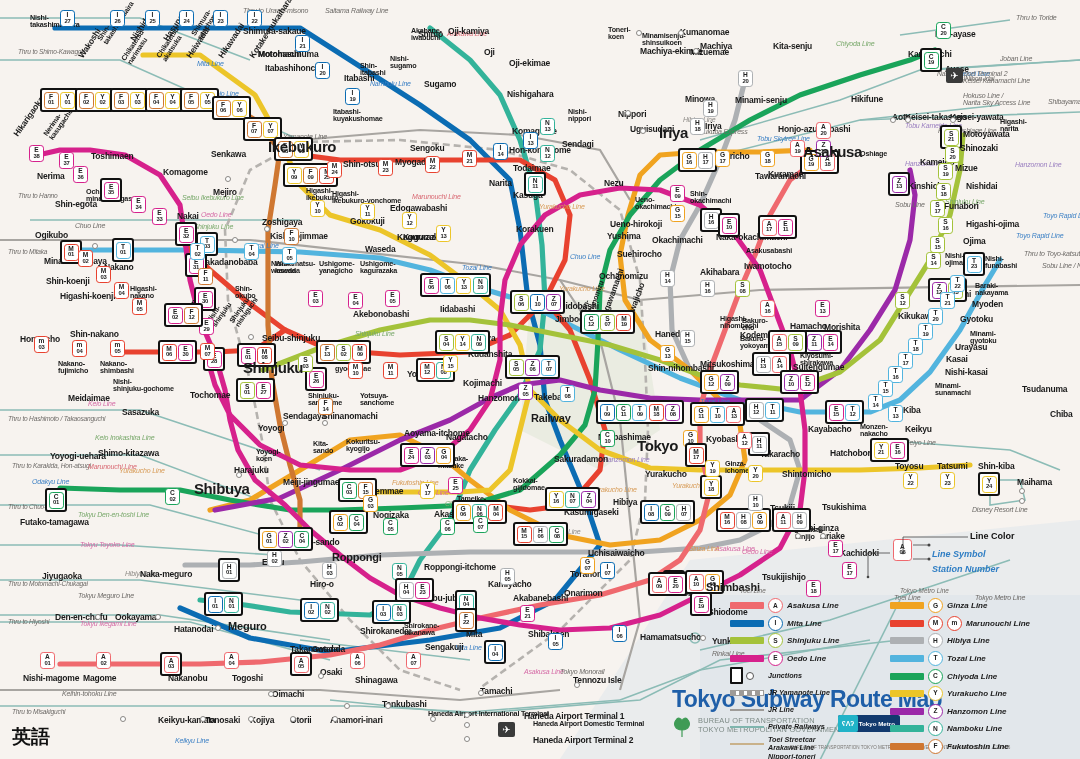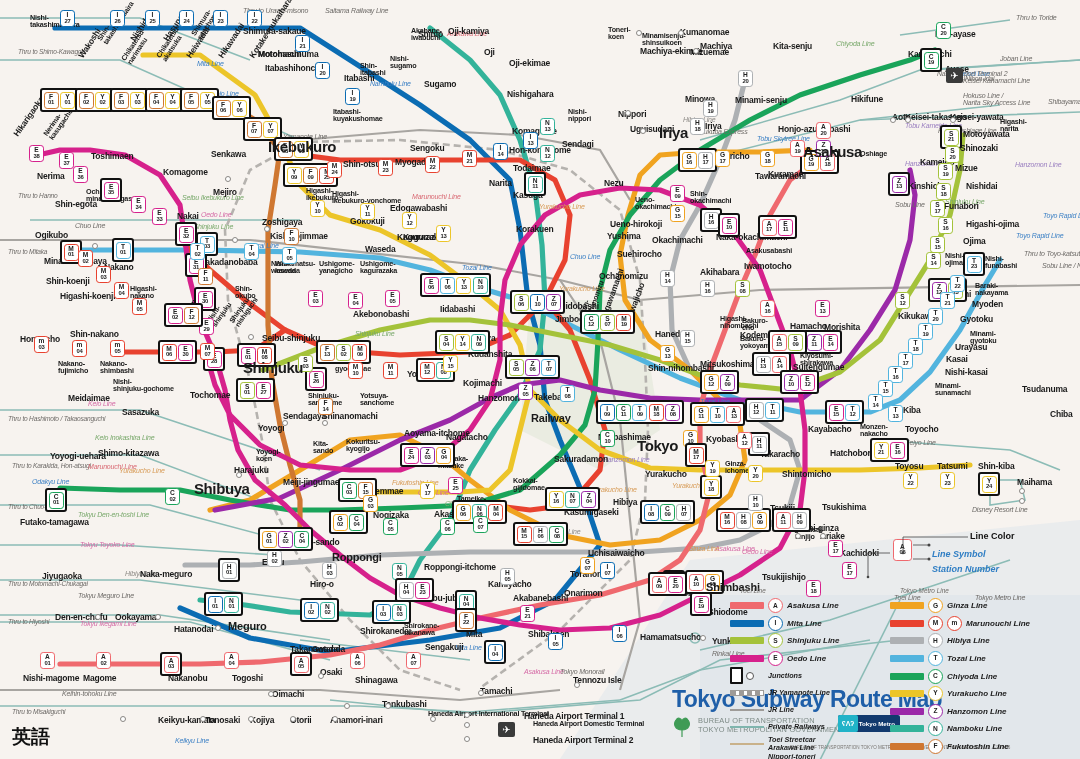--- a/index.html
+++ b/index.html
@@ -496,21 +496,21 @@
       <div class="lbl sta" style="left: 564px; top: 589px;">Onarimon</div>
       <div class="lbl sta" style="left: 663px; top: 589px;">Daimon</div>
       <div class="lbl sta" style="left: 708px; top: 608px;">Shiodome</div>
       <div class="lbl sta" style="left: 762px; top: 573px;">Tsukijishijo</div>
       <div class="lbl sta" style="left: 840px; top: 549px;">Kachidoki</div>
       <div class="lbl sta" style="left: 822px; top: 503px;">Tsukishima</div>
       <div class="lbl sta sm" style="left: 860px; top: 423px;">
         <div>Monzen-</div>
         <div>nakacho</div>
       </div>
-      <div class="lbl sta" style="left: 905px; top: 425px;">Toyocho</div>
+      <div class="lbl sta" style="left: 905px; top: 425px;">Keikyu</div>
       <div class="lbl sta" style="left: 903px; top: 406px;">Kiba</div>
       <div class="lbl sta" style="left: 895px; top: 462px;">Toyosu</div>
       <div class="lbl sta" style="left: 937px; top: 462px;">Tatsumi</div>
       <div class="lbl sta" style="left: 978px; top: 462px;">Shin-kiba</div>
       <div class="lbl sta sm" style="left: 800px; top: 352px;">
         <div>Kiyosumi-</div>
         <div>shirakawa</div>
       </div>
       <div class="lbl sta" style="left: 824px; top: 323px;">Morishita</div>
       <div class="lbl sta" style="left: 790px; top: 322px;">Hamacho</div>

